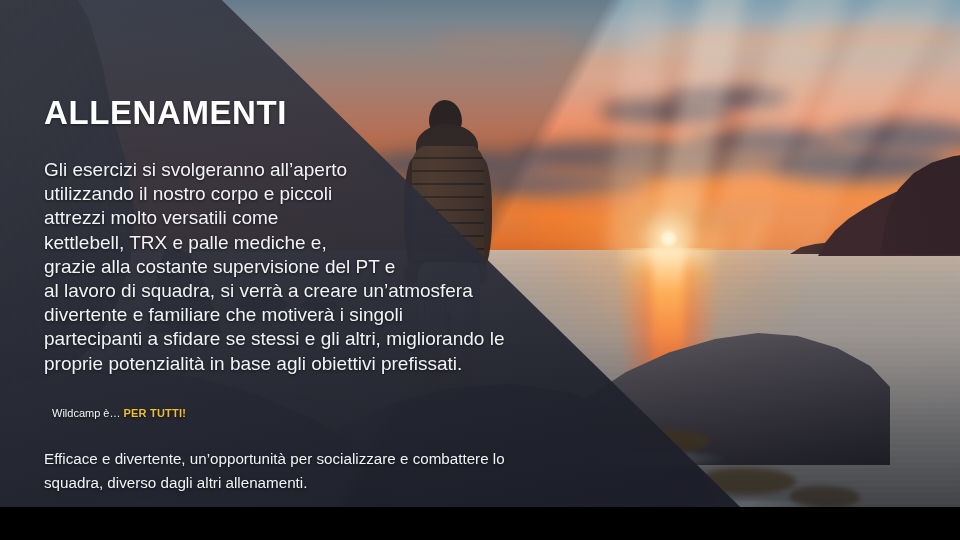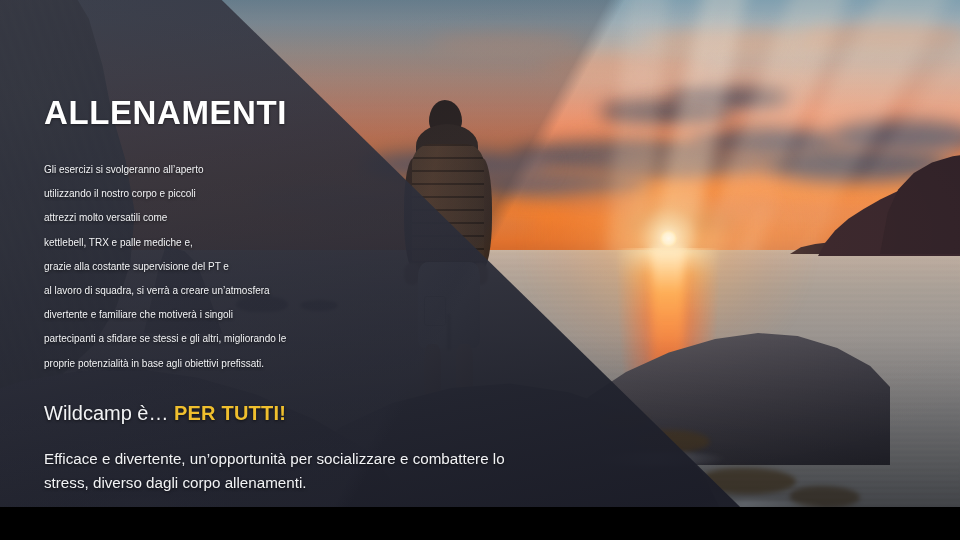--- a/index.html
+++ b/index.html
@@ -408,30 +408,30 @@
     line-height: 41px;
     font-weight: bold;
     letter-spacing: .6px;
     color: #ffffff;
     text-shadow: 0 1px 3px rgba(0,0,0,.45);
   }
   .title .accent { color: #efbf2e; display: block; }
 
   .body-copy {
     margin: 25px 0 0 0;
-    font-size: 10px;
+    font-size: 19px;
     line-height: 24.2px;
     color: #f2f3f5;
     text-shadow: 0 1px 3px rgba(0,0,0,.60);
     white-space: pre-line;
   }
 
   .tagline {
-    margin: 25px 0 0 0;
-    font-size: 20px;
+    margin: 25px 0 0 8px;
+    font-size: 11px;
     line-height: 24px;
     color: #f2f3f5;
     text-shadow: 0 1px 3px rgba(0,0,0,.60);
   }
   .tagline .accent {
     color: #efbf2e;
     font-weight: bold;
     letter-spacing: .2px;
   }
 
@@ -544,16 +544,16 @@
 kettlebell, TRX e palle mediche e,
 grazie alla costante supervisione del PT e
 al lavoro di squadra, si verrà a creare un’atmosfera
 divertente e familiare che motiverà i singoli
 partecipanti a sfidare se stessi e gli altri, migliorando le
 proprie potenzialità in base agli obiettivi prefissati.</p>
 
     <p class="tagline"><span>Wildcamp è… </span><span class="accent">PER TUTTI!</span></p>
 
     <p class="closing">Efficace e divertente, un’opportunità per socializzare e combattere lo
-stress, diverso dagli corpo allenamenti.</p>
+squadra, diverso dagli altri allenamenti.</p>
   </div>
 
 </div>
 
 </body></html>

